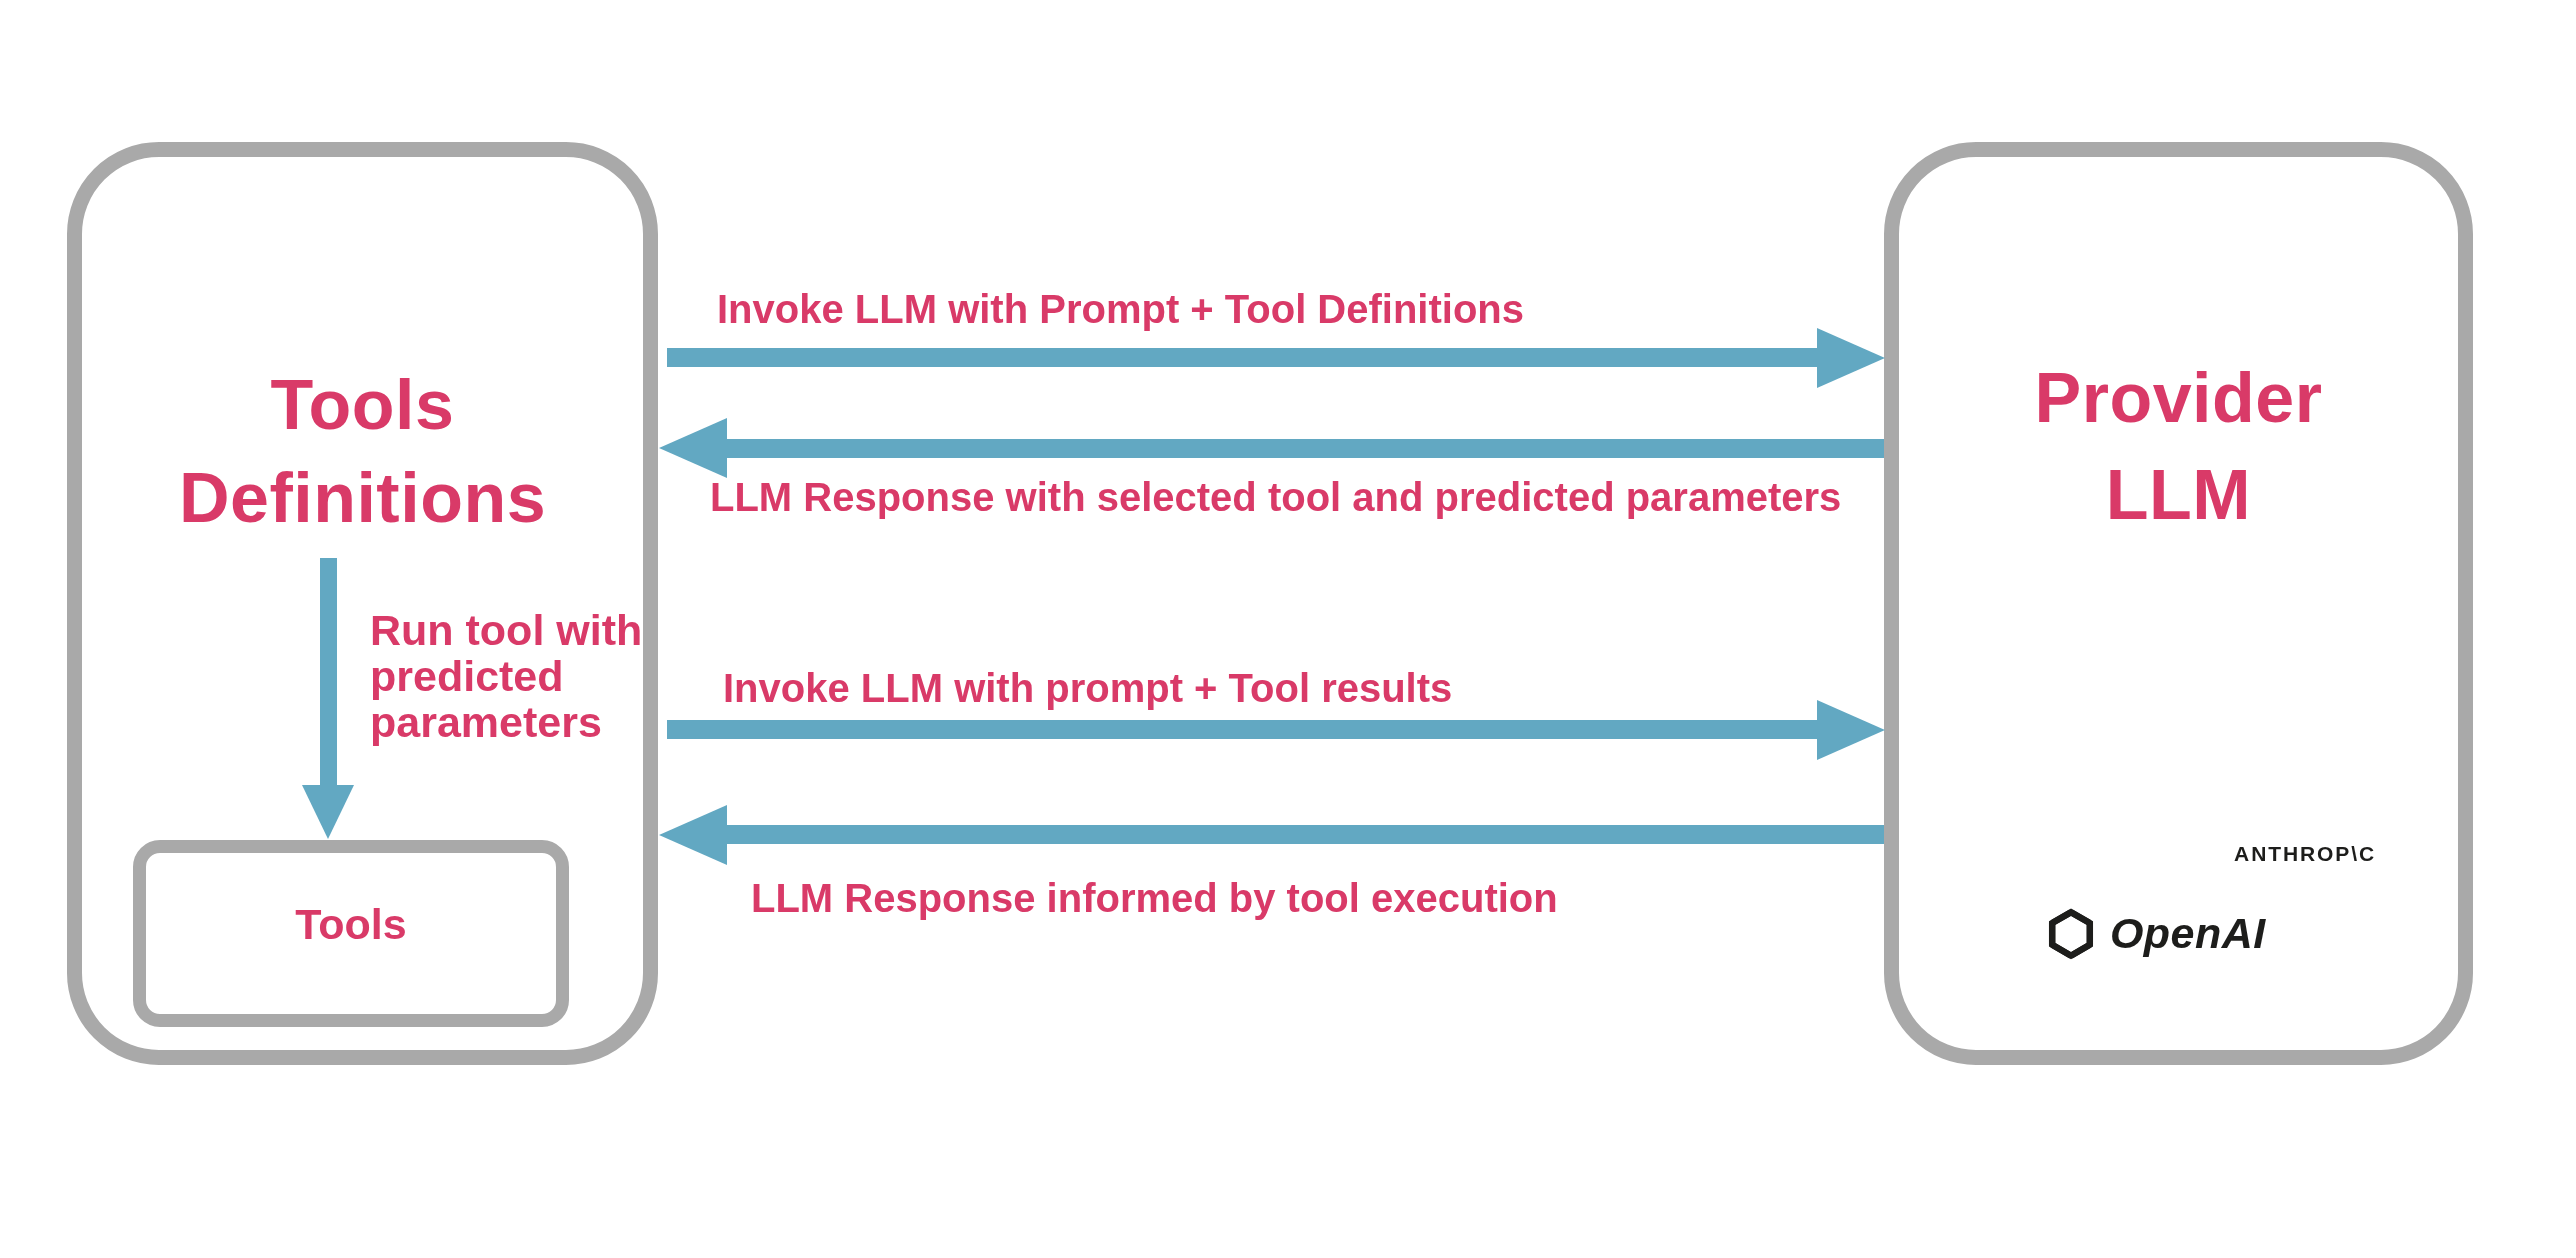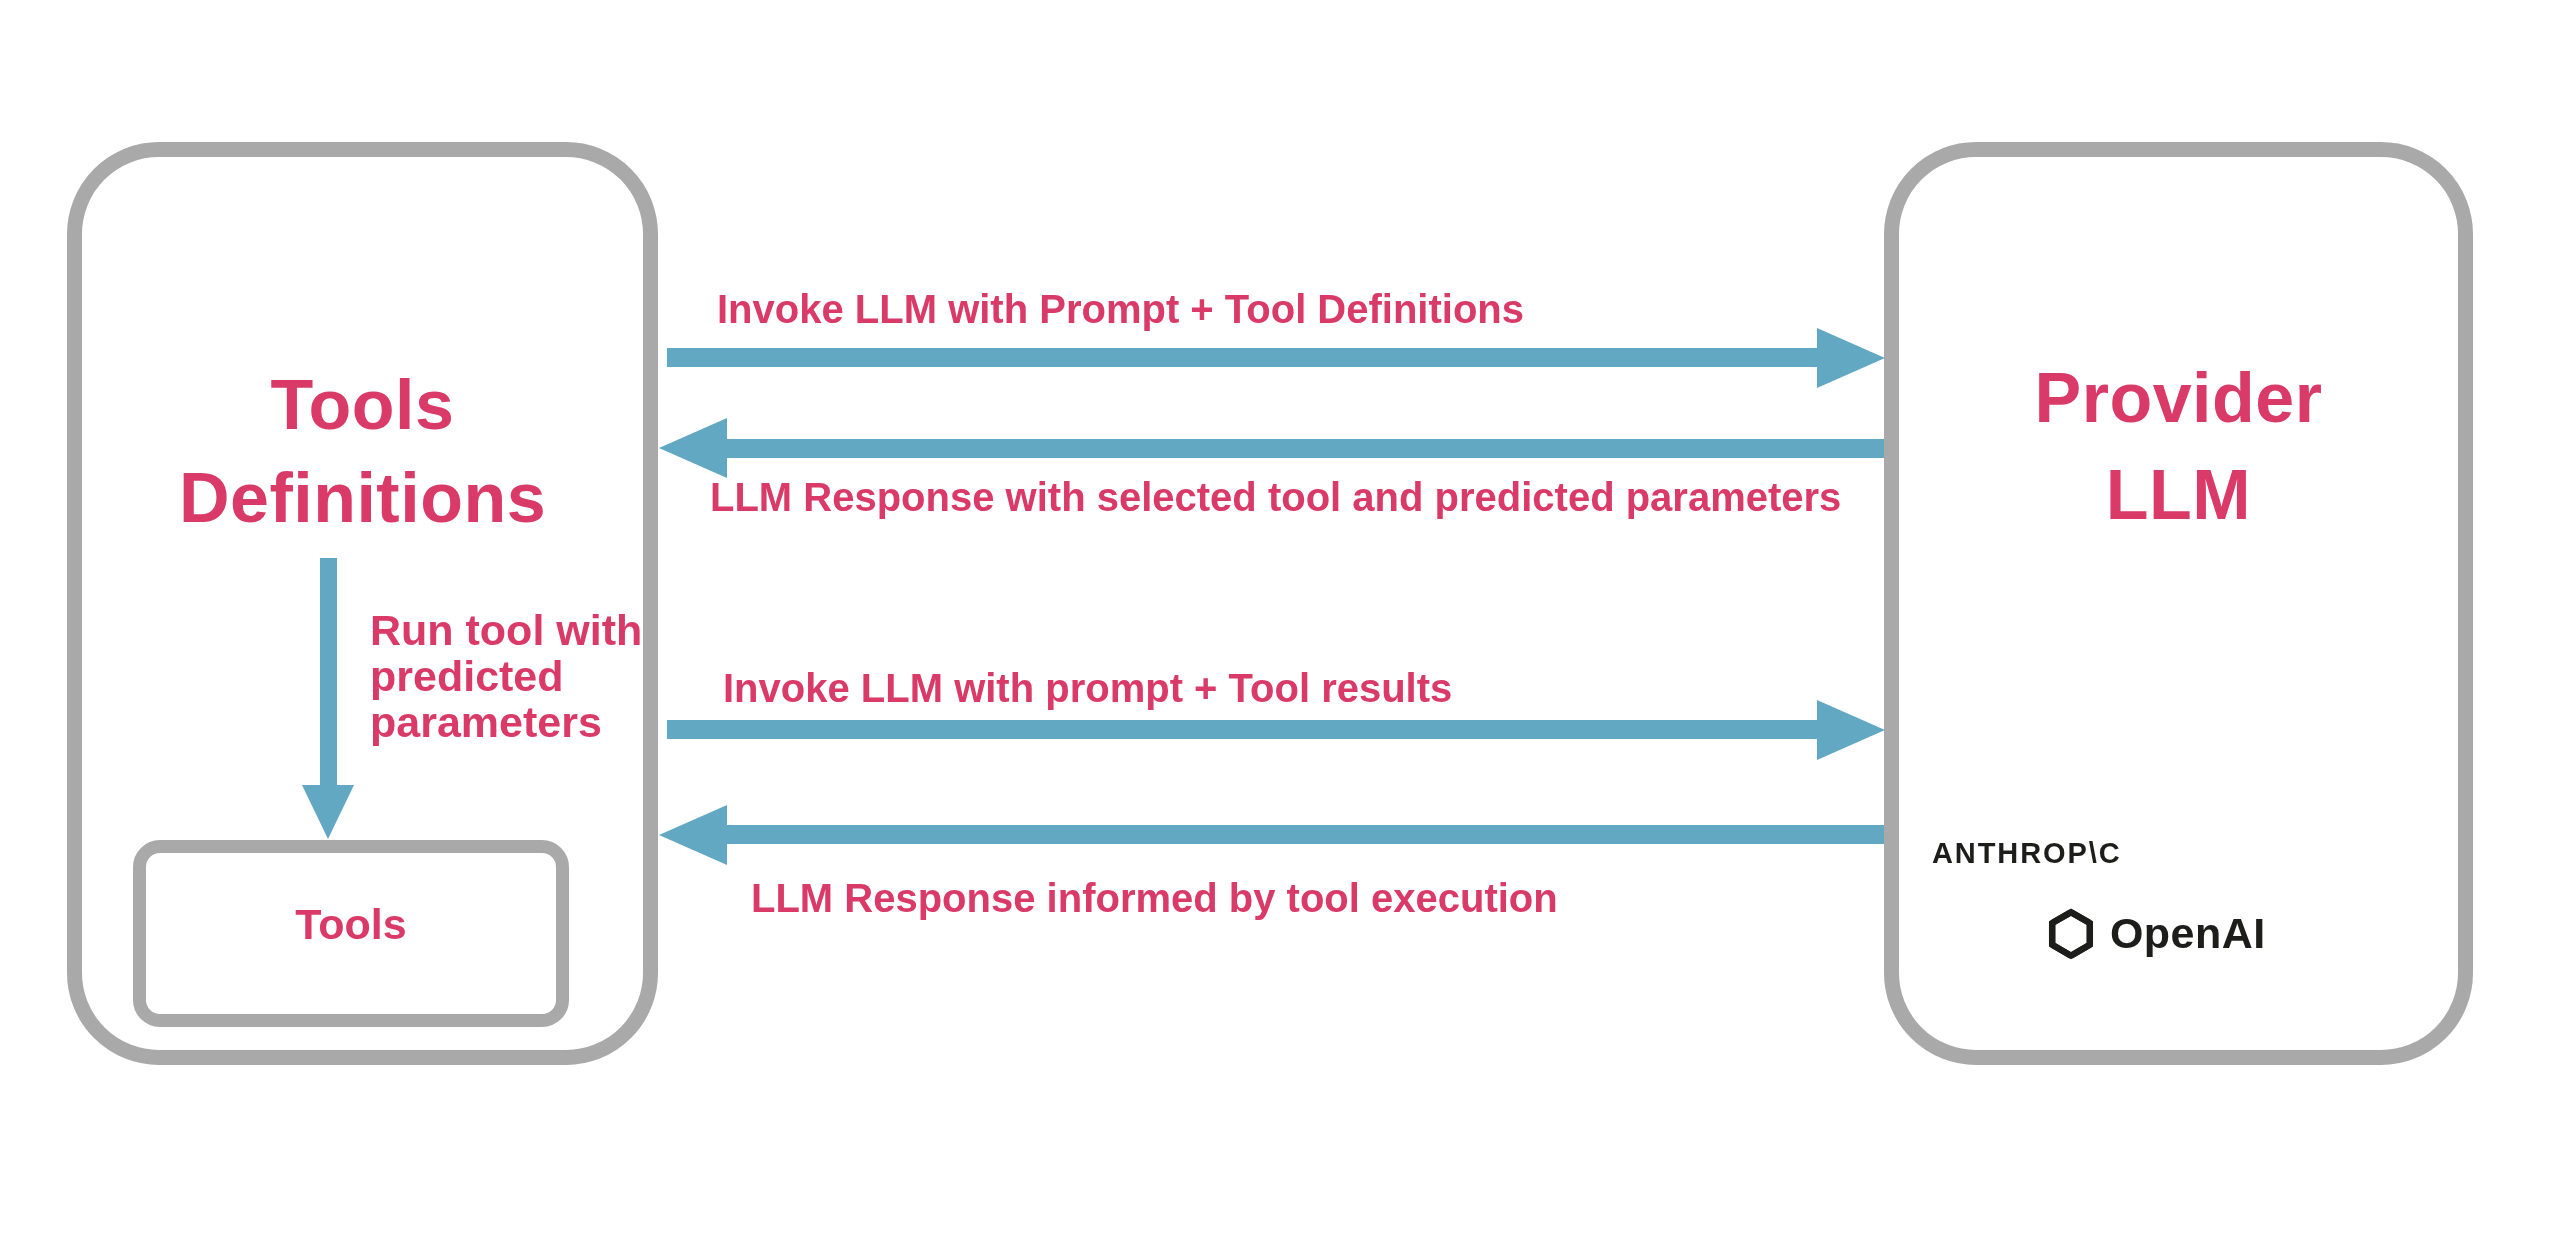--- a/index.html
+++ b/index.html
@@ -46,28 +46,28 @@
   }
   .tools-label{
     font-weight:700;font-size:43px;color:var(--accent-pink,#D93A68);
     margin-top:-17.4px;
   }
   .run-tool-label{
     position:absolute;font-weight:700;font-size:43px;line-height:46px;
     color:var(--accent-pink,#D93A68);width:290px;
   }
   .anthropic-wordmark{
-    position:absolute;text-align:left;font-weight:700;font-size:29px;
+    position:absolute;text-align:right;font-weight:700;font-size:21px;
     letter-spacing:1.9px;color:var(--logo-black,#1D1D1B);line-height:33px;
   }
   .openai-lockup{
     position:absolute;display:flex;align-items:center;justify-content:center;gap:9.7px;
   }
   .openai-text{
-    font-weight:700;font-size:43px;color:var(--logo-black,#1D1D1B);letter-spacing:0.5px;
+    font-weight:700;font-size:43px;color:var(--logo-black,#1D1D1B);letter-spacing:0.5px;font-style:italic;
   }
 </style>
 </head>
 <body>
 
 <div id="canvas">
 
   <div class="entity-box" style="left:67px;top:142px;width:591px;height:923px;"></div>
 
   <div class="box-title" style="left:67px;top:359px;width:591px;">

